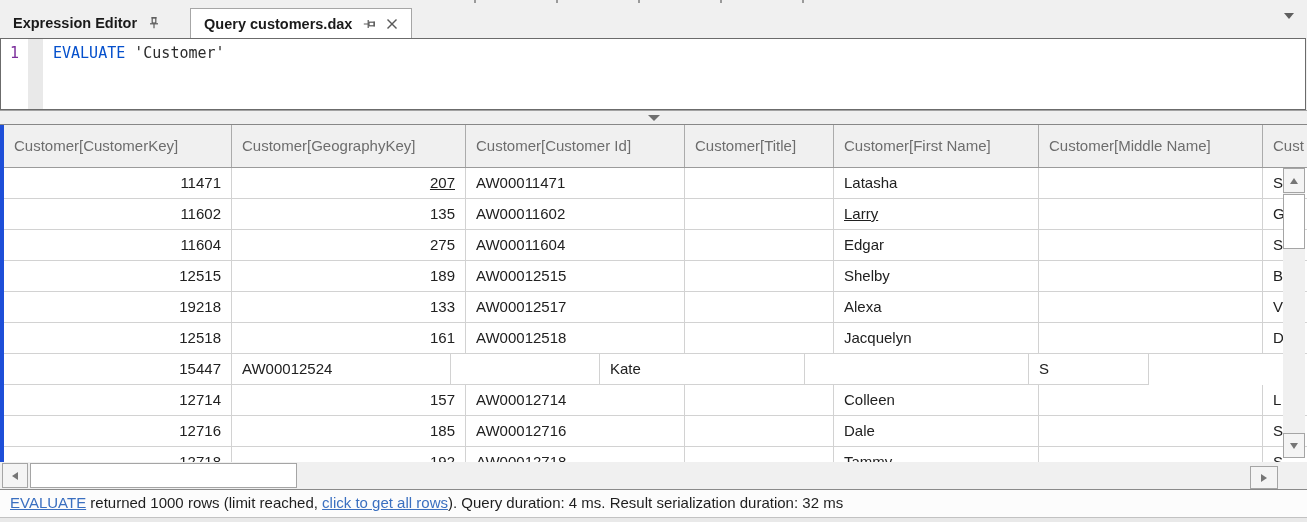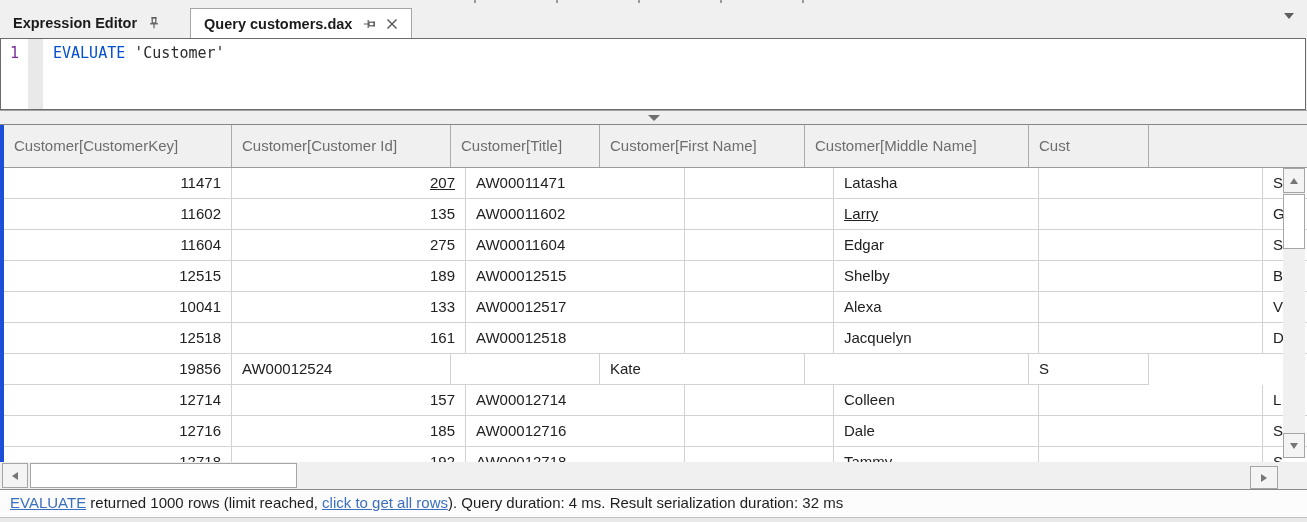--- a/index.html
+++ b/index.html
@@ -129,20 +129,21 @@
     <div class="codeline"><span class="kw">EVALUATE</span><span> 'Customer'</span></div>
   </div>
 
   <div class="splitter">
     <div class="splitter-grip"></div>
   </div>
 
   <div class="grid">
     <div class="grid-header">
         <div class="hcell" style="width: 228px;">Customer[CustomerKey]</div>
+        <div class="hcell" style="width: 234px;">Customer[GeographyKey]</div>
         <div class="hcell" style="width: 219px;">Customer[Customer Id]</div>
         <div class="hcell" style="width: 149px;">Customer[Title]</div>
         <div class="hcell" style="width: 205px;">Customer[First Name]</div>
         <div class="hcell" style="width: 224px;">Customer[Middle Name]</div>
         <div class="hcell" style="width: 120px;">Cust</div>
       </div>
     <div class="grid-body">
         <div class="row">
           <div class="cell num" style="width: 228px;">11471</div>
           <div class="cell num" style="width: 234px; text-decoration: underline;">207</div>
@@ -173,39 +174,39 @@
         <div class="row">
           <div class="cell num" style="width: 228px;">12515</div>
           <div class="cell num" style="width: 234px;">189</div>
           <div class="cell" style="width: 219px;">AW00012515</div>
           <div class="cell" style="width: 149px;"></div>
           <div class="cell" style="width: 205px;">Shelby</div>
           <div class="cell" style="width: 224px;"></div>
           <div class="cell" style="width: 120px;">B</div>
         </div>
         <div class="row">
-          <div class="cell num" style="width: 228px;">10041</div>
+          <div class="cell num" style="width: 228px;">19218</div>
           <div class="cell num" style="width: 234px;">133</div>
           <div class="cell" style="width: 219px;">AW00012517</div>
           <div class="cell" style="width: 149px;"></div>
           <div class="cell" style="width: 205px;">Alexa</div>
           <div class="cell" style="width: 224px;"></div>
           <div class="cell" style="width: 120px;">V</div>
         </div>
         <div class="row">
           <div class="cell num" style="width: 228px;">12518</div>
           <div class="cell num" style="width: 234px;">161</div>
           <div class="cell" style="width: 219px;">AW00012518</div>
           <div class="cell" style="width: 149px;"></div>
           <div class="cell" style="width: 205px;">Jacquelyn</div>
           <div class="cell" style="width: 224px;"></div>
           <div class="cell" style="width: 120px;">D</div>
         </div>
         <div class="row">
-          <div class="cell num" style="width: 228px;">19856</div>
+          <div class="cell num" style="width: 228px;">15447</div>
           <div class="cell" style="width: 219px;">AW00012524</div>
           <div class="cell" style="width: 149px;"></div>
           <div class="cell" style="width: 205px;">Kate</div>
           <div class="cell" style="width: 224px;"></div>
           <div class="cell" style="width: 120px;">S</div>
         </div>
         <div class="row">
           <div class="cell num" style="width: 228px;">12714</div>
           <div class="cell num" style="width: 234px;">157</div>
           <div class="cell" style="width: 219px;">AW00012714</div>

